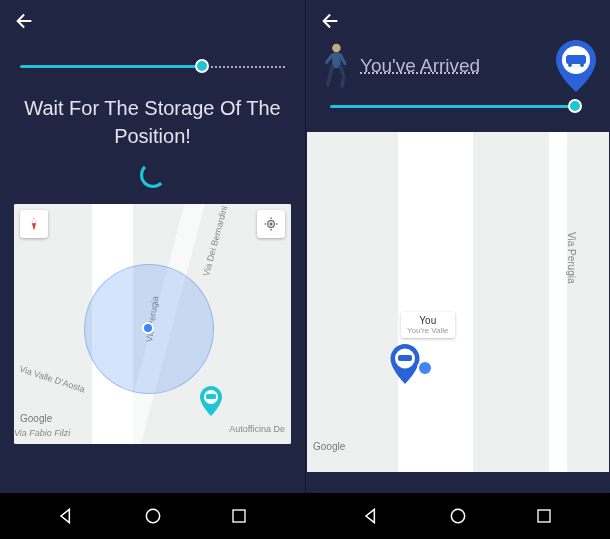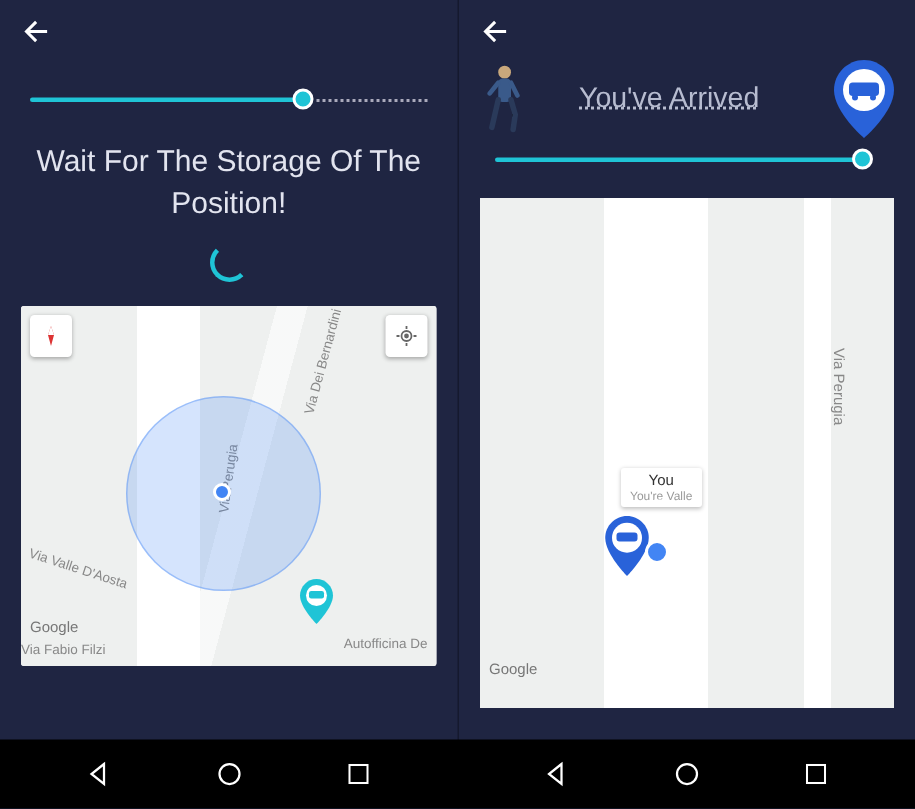--- a/index.html
+++ b/index.html
@@ -138,21 +138,21 @@
     .car-pin svg { width: 100%; height: 100%; }
     .street-label {
       position: absolute;
       color: #888;
       font-size: 9px;
       white-space: nowrap;
     }
     .sl-1 { left: 115px; top: 110px; transform: rotate(-82deg); }
     .sl-2 { right: 40px; top: 32px; transform: rotate(-75deg); }
     .sl-3 { left: 4px; top: 170px; transform: rotate(18deg); }
-    .sl-4 { left: 0px; bottom: 6px; }
+    .sl-4 { left: 0px; bottom: 6px; font-style: italic; }
     .sl-5 { right: 6px; bottom: 10px; }
     .google-label {
       position: absolute;
       left: 6px; bottom: 20px;
       font-size: 10px;
       color: #777;
     }
     
     .arrival-row {
       display: flex;
@@ -164,33 +164,32 @@
     .walker {
       width: 34px;
       height: 50px;
       flex-shrink: 0;
     }
     .arrived-text {
       color: #b7bcd0;
       font-size: 19px;
       text-decoration: underline dotted;
       flex-grow: 1;
-      margin-left: 26px;
     }
     .car-pin-big {
       width: 44px;
       height: 52px;
       flex-shrink: 0;
     }
     .slider2 {
       margin: 4px 24px 10px;
     }
     .map2 {
       background: #fff;
-      margin: 6px 14px 0;
+      margin: 6px 1px 0;
       height: 340px;
       position: relative;
       overflow: hidden;
     }
     .map2-bg {
       position: absolute;
       inset: 0;
       background:
         linear-gradient(90deg, #eef0ef 0%, #eef0ef 30%, #fff 30%, #fff 55%, #eef0ef 55%);
     }

